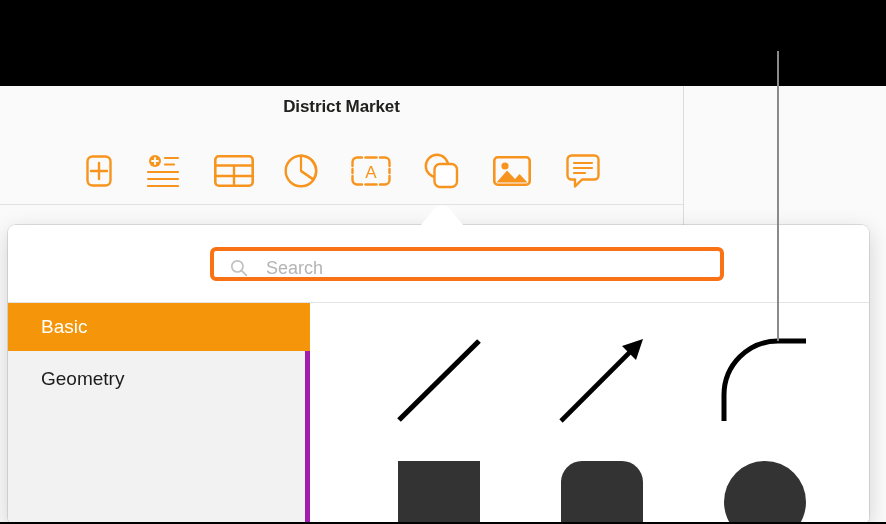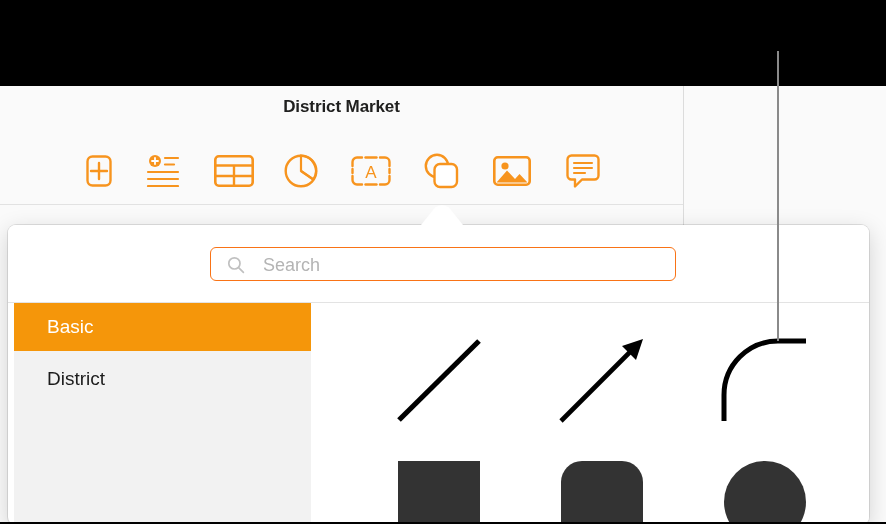--- a/index.html
+++ b/index.html
@@ -119,23 +119,23 @@
   
   .search-row {
     position: absolute;
     left: 0; top: 0;
     width: 861px; height: 77px;
     background: #ffffff;
   }
   .search-field {
     position: absolute;
     left: 202px; top: 22px;
-    width: 466px; height: 34px;
+    width: 514px; height: 34px;
     background: #ffffff;
-    border: 1px solid #f97316;
+    border: 4px solid #f97316;
     border-radius: 6px;
     box-sizing: border-box;
     display: flex;
     align-items: center;
   }
   .search-icon {
     position: absolute;
     left: 16px; top: 8px;
     width: 18px; height: 18px;
   }
@@ -151,24 +151,24 @@
   .pop-divider {
     position: absolute;
     left: 0; top: 77px;
     width: 861px; height: 1px;
     background: #e3e3e3;
   }
 
   
   .cat-sidebar {
     position: absolute;
-    left: 6px; top: 78px;
+    left: 0; top: 78px;
     width: 302px; height: 222px;
     background: #f2f2f2;
-    border-right: 2px solid #a21caf;
+    border-right: 5px solid #a21caf;
     box-sizing: border-box;
   }
   .cat-item {
     position: absolute;
     left: 0;
     width: 302px; height: 48px;
     display: flex;
     align-items: center;
     padding-left: 33px;
     box-sizing: border-box;
@@ -334,21 +334,21 @@
       </div>
     </div>
 
     <div class="pop-divider"></div>
 
     <div class="cat-sidebar">
       <div class="cat-item selected" style="top:0px;">
         <span>Basic</span>
       </div>
       <div class="cat-item" style="top:52px;">
-        <span>District</span>
+        <span>Geometry</span>
       </div>
     </div>
 
     <div class="shapes-pane">
 
       <div class="shape-cell" style="left:66px; top:22px;">
         <span>
           <svg width="122" height="110" viewBox="0 0 122 110">
             <line x1="22" y1="95" x2="102" y2="16" stroke="#000000" stroke-width="5.2" stroke-linecap="butt"></line>
           </svg>

